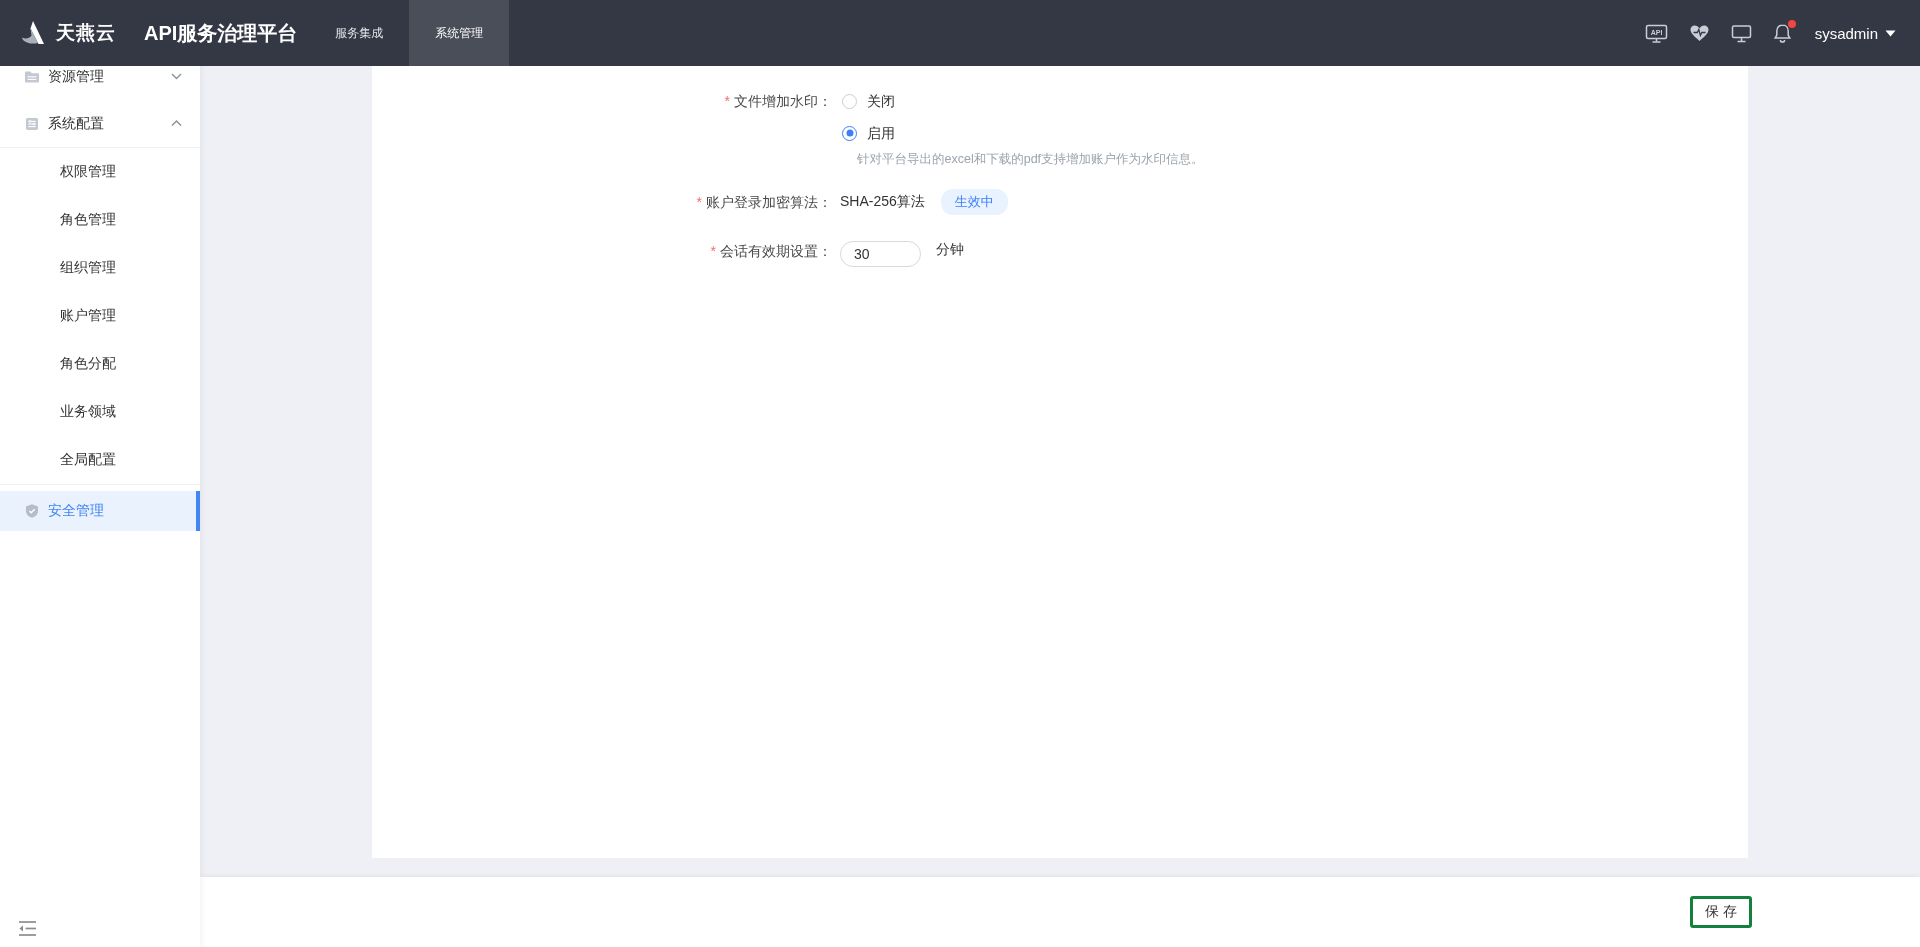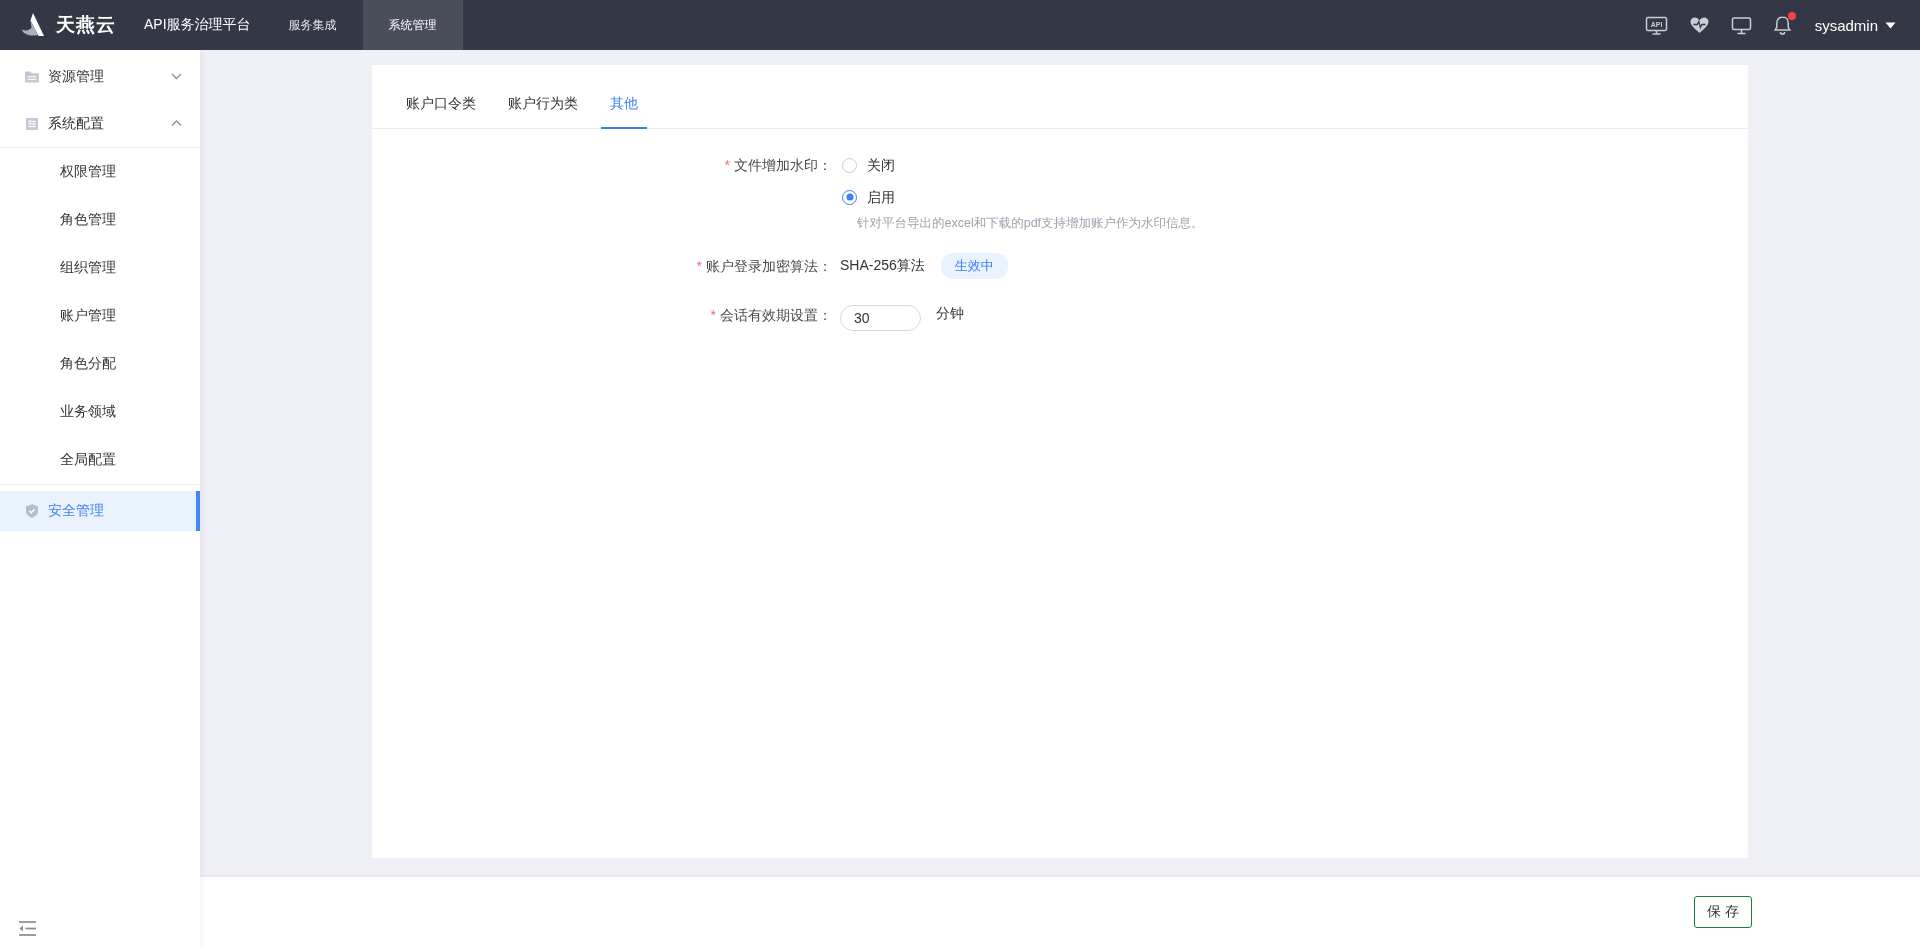--- a/index.html
+++ b/index.html
@@ -2,25 +2,25 @@
 <html><head>
 <meta charset="utf-8">
 <style>
   * { margin:0; padding:0; box-sizing:border-box; }
   html,body { width:1920px; height:947px; overflow:hidden;
     font-family:"Liberation Sans","DejaVu Sans",sans-serif;
     background:#eef0f5; color:#333; }
   button { font-family:inherit; cursor:pointer; }
 
   
-  .header { position:absolute; top:0; left:0; right:0; height:50px;
+  .header { position:absolute; top:0; left:0; right:0; height:66px;
     background:#343845; display:flex; align-items:center; color:#fff; z-index:20; }
   .logo { display:flex; align-items:center; padding-left:18px; }
   .brand { font-size:19px; font-weight:bold; margin-left:8px; letter-spacing:1px; }
-  .product { font-size:14px; font-weight:normal; margin-left:28px; }
+  .product { font-size:20px; font-weight:bold; margin-left:28px; }
   .topnav { display:flex; height:100%; margin-left:12px; }
   .nav-item { display:flex; align-items:center; padding:0 26px; font-size:12px;
     color:#e4e6eb; cursor:pointer; }
   .nav-item.active { background:#4a4e59; color:#fff; }
   .header-right { margin-left:auto; display:flex; align-items:center;
     padding-right:24px; gap:17px; }
   .icon-btn { background:none; border:none; display:flex; align-items:center;
     position:relative; padding:2px; }
   .red-dot { position:absolute; top:-1px; right:-2px; width:8px; height:8px;
     border-radius:50%; background:#f5453d; }
@@ -78,21 +78,21 @@
   .session-input { margin-left:8px; width:81px; height:26px;
     border:1px solid #d9d9d9; border-radius:13px; padding-left:13px;
     font-size:14px; color:#333; outline:none; background:#fff; }
   .unit { margin-left:15px; font-size:14px; color:#333; }
 
   
   .footer { position:absolute; left:200px; right:0; bottom:0; height:70px;
     background:#fff; box-shadow:0 -1px 4px rgba(0,21,41,.06); display:flex;
     align-items:center; justify-content:flex-end; padding-right:168px; z-index:9; }
   .save-btn { min-width:58px; height:32px; background:#fff;
-    border:1px solid #15803d; border-radius:3px; font-size:14px; color:#333;
+    border:3px solid #15803d; border-radius:3px; font-size:14px; color:#333;
     padding:0 12px; white-space:nowrap; }
 </style>
 </head>
 <body>
 
 <header class="header">
   <div class="logo">
     <span style="display:flex;">
       <svg width="30" height="26" viewBox="0 0 30 26">
         <path d="M15 1 L26 24 L20.5 24 L12.5 8.5 Z" fill="#ffffff"></path>
@@ -215,25 +215,20 @@
         <path d="M7.5 8.5h10.5"></path>
         <path d="M1 15h17"></path>
       <path d="M5 5.6 L1.4 8.5 L5 11.4 Z" fill="#8c8c8c" stroke="none"></path>
     </svg>
   </button>
 </aside>
 
 <main class="content">
   <section class="card">
 
-    <div class="tabs">
-      <div class="tab">账户口令类</div>
-      <div class="tab">账户行为类</div>
-      <div class="tab active">其他</div>
-    </div>
 
     <form class="form">
 
       <div class="form-row row-watermark">
         <div class="form-label">
           <span class="required">*</span><span>文件增加水印：</span>
         </div>
         <div>
           <div class="radio-row">
             <span class="radio"></span>

